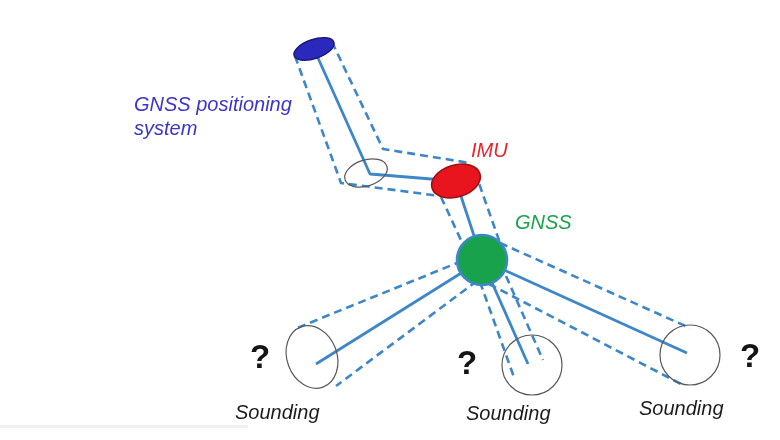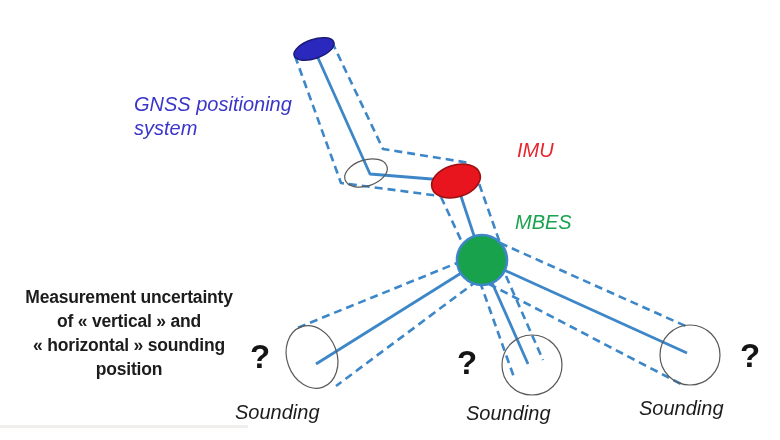--- a/index.html
+++ b/index.html
@@ -21,21 +21,21 @@
   .imu-fill  { fill: var(--imu_fill);  stroke: var(--imu_stroke);  stroke-width: 1.6; }
   .mbes-fill { fill: var(--mbes_fill); stroke: var(--tube_blue);   stroke-width: 2.6; }
 
   .txt { position: absolute; white-space: pre-line; }
   .gnss-label {
     left: 134px; top: 84px; width: 170px;
     color: var(--gnss_text); font-style: italic;
     font-size: 20px; line-height: 24px; margin-top: 8px;
   }
   .imu-label {
-    left: 517px; top: 139px;
+    left: 471px; top: 139px;
     color: var(--imu_text); font-style: italic; font-size: 20px;
   }
   .mbes-label {
     left: 515px; top: 211px;
     color: var(--mbes_text); font-style: italic; font-size: 20px;
   }
   .measurement-note {
     left: 8px; top: 285px; width: 242px;
     color: var(--black_text); font-weight: bold;
     font-size: 17.5px; line-height: 24px; text-align: center;
@@ -97,25 +97,21 @@
     <g>
       <ellipse class="gnss-fill" cx="314" cy="49" rx="21" ry="9.5" transform="rotate(-19 314 49)"></ellipse>
       <ellipse class="imu-fill" cx="456" cy="181" rx="25" ry="16" transform="rotate(-17 456 181)"></ellipse>
       <circle class="mbes-fill" cx="482" cy="260" r="25"></circle>
     </g>
   </svg>
 
   <div class="txt gnss-label">GNSS positioning
 system</div>
   <div class="txt imu-label">IMU</div>
-  <div class="txt mbes-label">MBES</div>
-  <div class="txt measurement-note">Measurement uncertainty
-of « vertical » and
-« horizontal » sounding
-position</div>
+  <div class="txt mbes-label">GNSS</div>
 
   <div class="txt qmark qmark-left">?</div>
   <div class="txt qmark qmark-middle">?</div>
   <div class="txt qmark qmark-right">?</div>
 
   <div class="txt sounding-label sounding-left">Sounding</div>
   <div class="txt sounding-label sounding-middle">Sounding</div>
   <div class="txt sounding-label sounding-right">Sounding</div>
 
   <div class="edge-artifact"></div>

